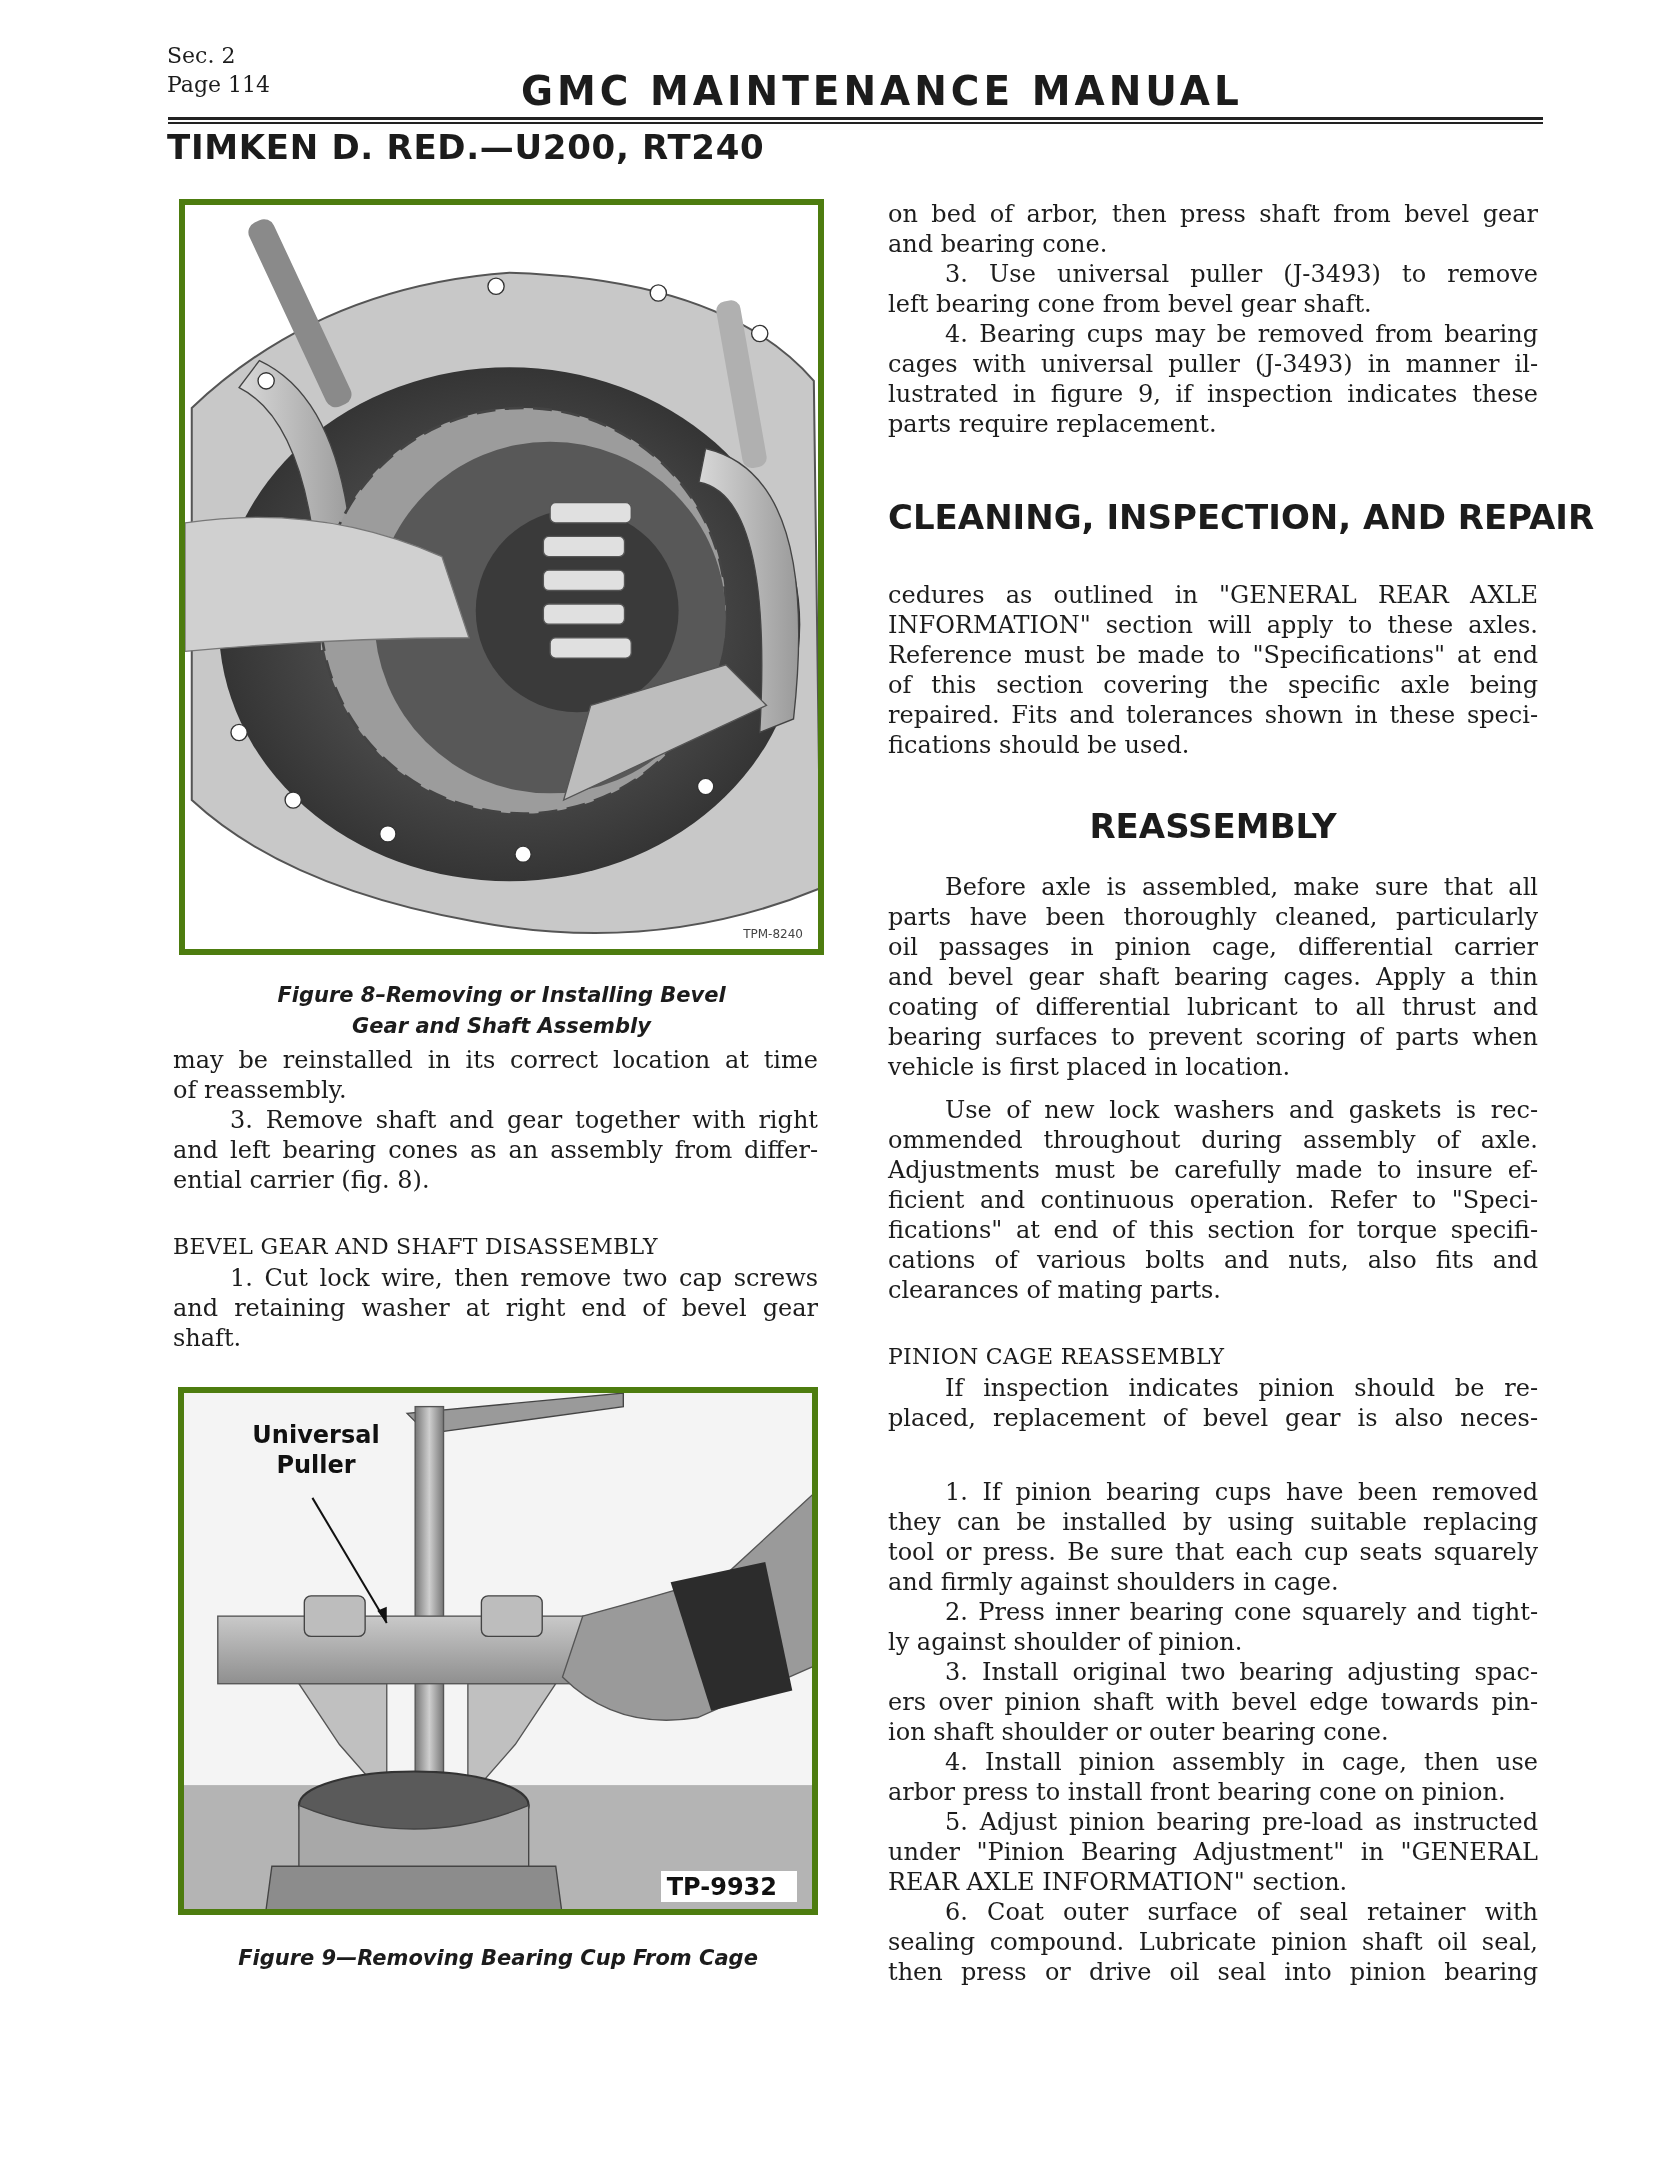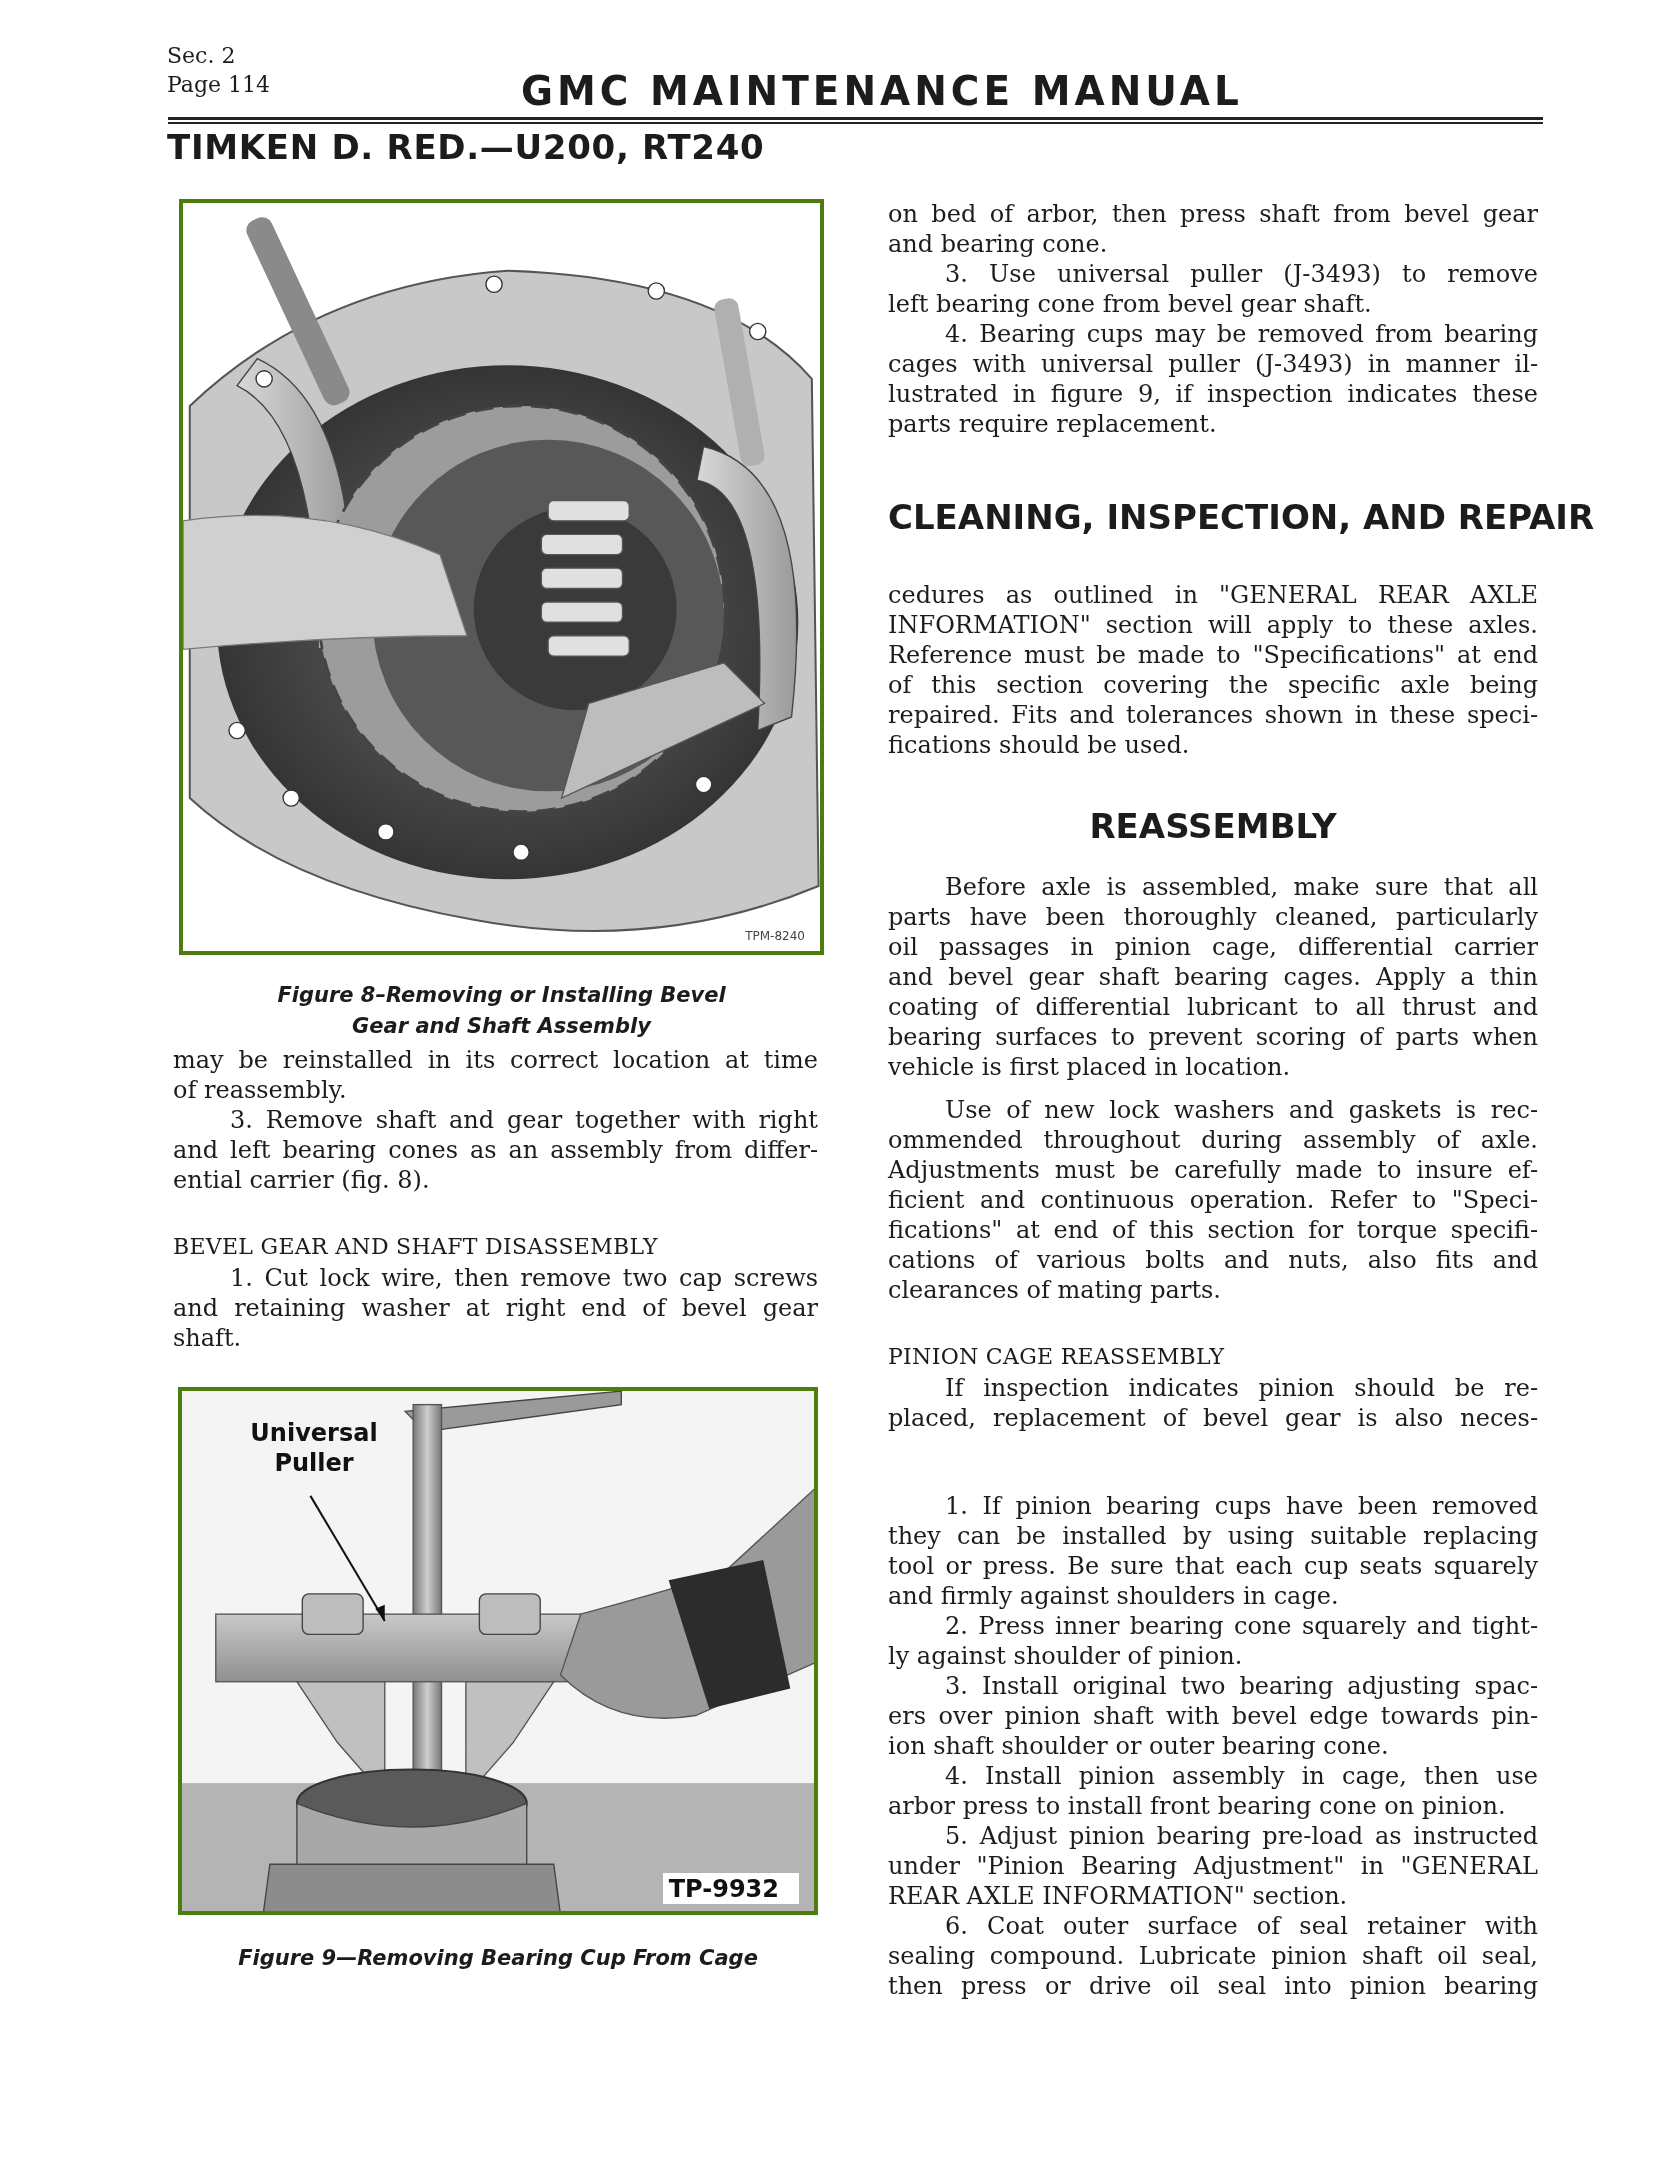--- a/index.html
+++ b/index.html
@@ -17,21 +17,21 @@
 
   
   .col-text { font-size: 24px; line-height: 30px; text-align: justify; }
   .line { display: block; white-space: nowrap; text-align: justify; text-align-last: justify; height: 30px; overflow: visible; }
   .line.last { text-align-last: left; }
   .indent { padding-left: 57px; }
 
   .heading-big { font-size: 34px; font-weight: bold; line-height: 41px; white-space: nowrap; }
   .sub-heading { font-size: 22px; line-height: 30px; letter-spacing: 0.3px; }
 
-  .figure-box { border: 4px solid #4d7c0f; box-sizing: border-box; overflow: hidden; background: #fef9c3; }
+  .figure-box { border: 6px solid #4d7c0f; box-sizing: border-box; overflow: hidden; background: #fef9c3; }
   .caption { font-style: italic; font-weight: bold; font-size: 21px; line-height: 32px; text-align: center; white-space: nowrap; }
   .fig-code { font-size: 12px; color: #444; }
   .fig9-code { font-size: 24px; font-weight: bold; background: #fff; padding: 1.4px 20px 1.4px 5.4px; color: #111; }
   .callout { font-size: 24px; font-weight: bold; line-height: 30px; text-align: center; color: #111; }
 </style>
 </head>
 <body>
 
 <div class="abs serif sec-label">Sec. 2</div>
 <div class="abs serif page-label">Page 114</div>
@@ -205,21 +205,21 @@
   <span class="line last">clearances of mating parts.</span>
 </div>
 
 <div class="abs serif sub-heading" style="left:888px; top:1342px;">PINION CAGE REASSEMBLY</div>
 
 <div class="abs serif col-text" style="left:888px; top:1373px; width:650px;">
   <span class="line indent">If inspection indicates pinion should be re-</span>
   <span class="line">placed, replacement of bevel gear is also neces-</span>
 </div>
 
-<div class="abs serif col-text" style="left:888px; top:1477px; width:650px;margin-top:14px;">
+<div class="abs serif col-text" style="left:888px; top:1477px; width:650px;">
   <span class="line indent">1. If pinion bearing cups have been removed</span>
   <span class="line">they can be installed by using suitable replacing</span>
   <span class="line">tool or press. Be sure that each cup seats squarely</span>
   <span class="line last">and firmly against shoulders in cage.</span>
   <span class="line indent">2. Press inner bearing cone squarely and tight-</span>
   <span class="line last">ly against shoulder of pinion.</span>
   <span class="line indent">3. Install original two bearing adjusting spac-</span>
   <span class="line">ers over pinion shaft with bevel edge towards pin-</span>
   <span class="line last">ion shaft shoulder or outer bearing cone.</span>
   <span class="line indent">4. Install pinion assembly in cage, then use</span>

